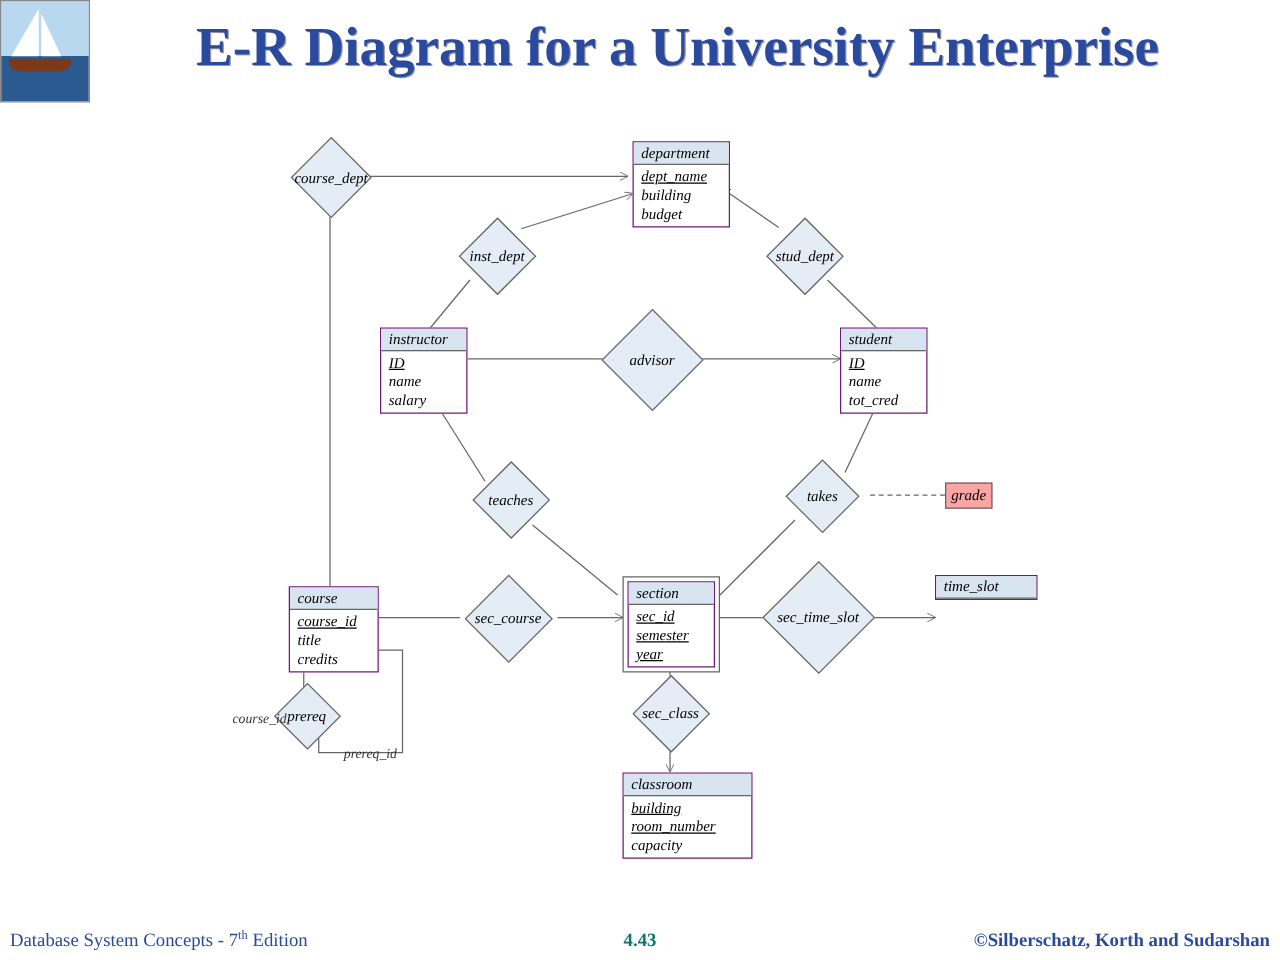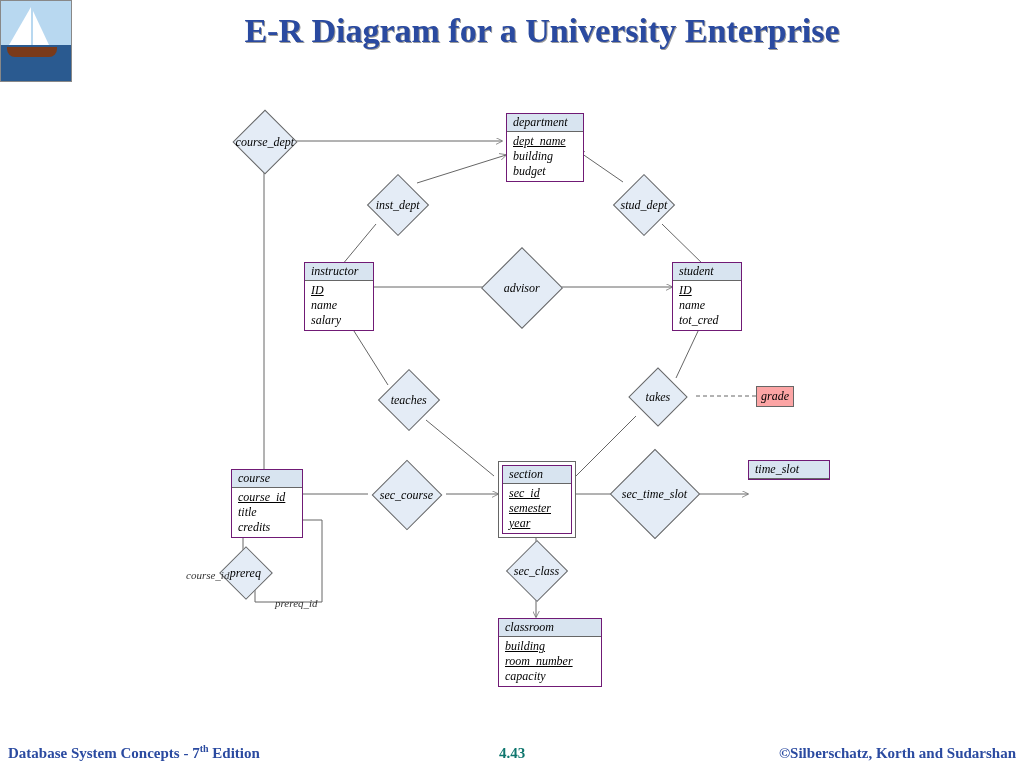--- a/index.html
+++ b/index.html
@@ -1,23 +1,23 @@
 <!DOCTYPE html>
 <html><head>
 <meta charset="utf-8">
 <style>
   html,body{margin:0;padding:0;width:1024px;height:768px;background:#fff;font-family:"Times New Roman",serif;overflow:hidden}
   .slide{position:relative;width:1024px;height:768px}
   .logo{position:absolute;left:0;top:0;width:70px;height:80px;background:linear-gradient(#b8d8f0 0%,#b8d8f0 55%,#2a5a90 55%,#2a5a90 100%);border:1px solid #888}
   .sail{position:absolute;left:8px;top:6px;width:0;height:0;border-left:22px solid transparent;border-right:0 solid transparent;border-bottom:38px solid #fff}
   .sail2{position:absolute;left:32px;top:10px;width:0;height:0;border-left:0 solid transparent;border-right:16px solid transparent;border-bottom:34px solid #fff}
   .hull{position:absolute;left:6px;top:46px;width:50px;height:10px;background:#7a3a1a;border-radius:0 0 8px 8px}
-  .title{position:absolute;left:80px;right:20px;top:12px;text-align:center;color:#2a4aa0;font-weight:bold;font-size:34px;text-shadow:1px 1px 0 #999}
+  .title{position:absolute;left:80px;right:20px;top:12px;text-align:center;color:#2a4aa0;font-weight:bold;font-size:44px;text-shadow:1px 1px 0 #999}
   .footer{position:absolute;left:0;right:0;bottom:6px;font-size:15px}
-  .footer .l{position:absolute;left:8px;bottom:0;color:#2a4aa0;font-weight:bold}
+  .footer .l{position:absolute;left:8px;bottom:0;color:#2a4aa0;font-weight:normal}
   .footer .l sup{font-size:10px}
   .footer .c{position:absolute;left:0;right:0;bottom:0;text-align:center;color:#0f766e;font-weight:bold}
   .footer .r{position:absolute;right:8px;bottom:0;color:#2a4aa0;font-weight:bold}
   .canvas{position:absolute;left:0;top:0;width:1024px;height:768px}
   .ent{position:absolute;border:1px solid #701a75;background:#fff;font-size:12px;font-style:italic;box-sizing:border-box}
   .ent .hdr{background:#d8e4f0;border-bottom:1px solid #666;padding:1px 6px;font-style:italic;text-align:left}
   .ent .body{padding:2px 6px;line-height:15px}
   .ent .body .k{text-decoration:underline}
   .weak{box-shadow:0 0 0 3px #fff,0 0 0 4px #666}
   .rel{position:absolute;background:#e4ecf6;border:1px solid #666;transform:rotate(45deg);display:flex;align-items:center;justify-content:center}

